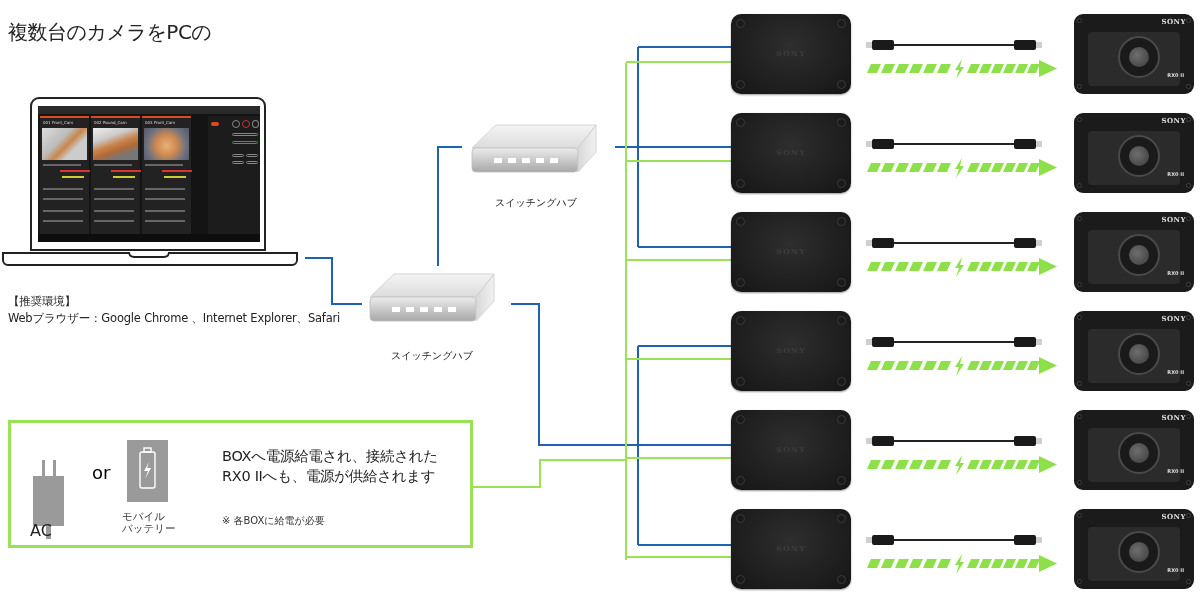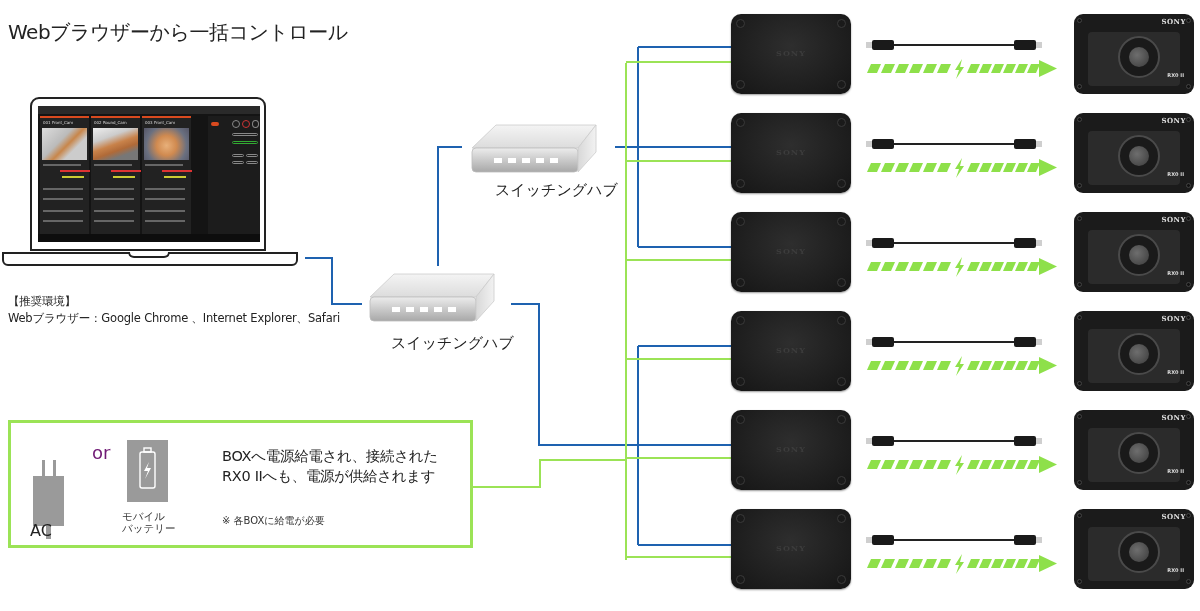--- a/index.html
+++ b/index.html
@@ -20,29 +20,29 @@
   .cam-col .lbl { position:absolute; left:3px; top:2px; font-size:4px; color:#ddd; white-space:nowrap; }
   .cam-col .img { position:absolute; left:2px; top:10px; width:45px; height:32px; }
   .cam-col .row { position:absolute; left:3px; height:2px; background:#666; }
   .cam-col .row.red { background:#d33; }
   .cam-col .row.yel { background:#cc3; }
   .side-panel { left:208px; top:116px; width:52px; height:118px; background:#1c1c1c; }
   .side-panel .b { position:absolute; height:3px; border:1px solid #888; border-radius:2px; box-sizing:border-box; }
   .taskbar { left:38px; top:234px; width:222px; height:8px; background:#0d0d0d; }
   
   .hub { position:absolute; width:140px; height:55px; }
-  .hub-label { position:absolute; font-size:15px; color:#222; white-space:nowrap; }
+  .hub-label { position:absolute; font-size:10px; color:#222; white-space:nowrap;margin-top:15px; }
   
   .power-box { left:8px; top:420px; width:465px; height:128px; border:3px solid #9be356; box-sizing:border-box; background:#fff; }
   .ac-plug { left:33px; top:476px; width:31px; height:50px; background:#9a9a9a; }
   .ac-prong1 { left:42px; top:460px; width:3px; height:16px; background:#9a9a9a; }
   .ac-prong2 { left:53px; top:460px; width:3px; height:16px; background:#9a9a9a; }
   .ac-cord { left:46px; top:526px; width:5px; height:13px; background:#9a9a9a; }
   .ac-label { left:30px; top:521px; font-size:16px; color:#222; }
-  .or-text { left:92px; top:442px; font-size:18px; color:#701a75; }
+  .or-text { left:92px; top:462px; font-size:18px; color:#000000; }
   .batt-box { left:127px; top:440px; width:41px; height:62px; background:#9a9a9a; }
   .batt-label { left:122px; top:510px; font-size:10.5px; line-height:12px; color:#333; white-space:nowrap; }
   .power-text { left:222px; top:446px; font-size:14.5px; line-height:20px; color:#222; white-space:nowrap; letter-spacing:-0.3px; }
   .power-note { left:222px; top:514px; font-size:10px; color:#333; white-space:nowrap; }
   
   .sony-box { position:absolute; width:120px; height:80px; background:radial-gradient(ellipse at 50% 40%, #2e2e2e, #151515); border-radius:10px; box-shadow:0 1px 2px rgba(0,0,0,0.4); }
   .sony-box .screw { position:absolute; width:9px; height:9px; border-radius:50%; background:#1a1a1a; border:1px solid #3a3a3a; box-sizing:border-box; }
   .sony-box .logo { position:absolute; left:0; right:0; top:34px; text-align:center; font-family:"DejaVu Serif", serif; font-size:8px; font-weight:bold; color:#3c3c3c; letter-spacing:1px; }
   .camera { position:absolute; width:120px; height:80px; background:#1b1b1b; border-radius:9px; }
   .camera .front { position:absolute; left:14px; top:18px; width:92px; height:54px; background:#2b2b2b; border-radius:4px; }
@@ -52,21 +52,21 @@
   .camera .model { position:absolute; right:10px; top:58px; font-size:5px; color:#ddd; font-weight:bold; }
   .camera .screw { position:absolute; width:5px; height:5px; border-radius:50%; background:#111; border:1px solid #444; box-sizing:border-box; }
   .cable { position:absolute; width:190px; height:12px; }
   .charge { position:absolute; width:190px; height:20px; }
   svg.lines { position:absolute; left:0; top:0; }
 </style>
 </head>
 <body>
 
 <div class="abs title">
-  <div>Webブラウザーから一括コントロール</div>
+  <div>複数台のカメラをPCの</div>
 </div>
 
 <svg class="lines" width="1200" height="611">
   <g id="net-lines">
       <polyline points="305,258 332,258 332,304 362,304" fill="none" stroke="#1e62b0" stroke-width="2"></polyline>
       <polyline points="438,266 438,147 462,147" fill="none" stroke="#1e62b0" stroke-width="2"></polyline>
       <polyline points="615,147 731,147" fill="none" stroke="#1e62b0" stroke-width="2"></polyline>
       <polyline points="638,47 638,247" fill="none" stroke="#1e62b0" stroke-width="2"></polyline>
       <polyline points="638,47 731,47" fill="none" stroke="#1e62b0" stroke-width="2"></polyline>
       <polyline points="638,247 731,247" fill="none" stroke="#1e62b0" stroke-width="2"></polyline>

